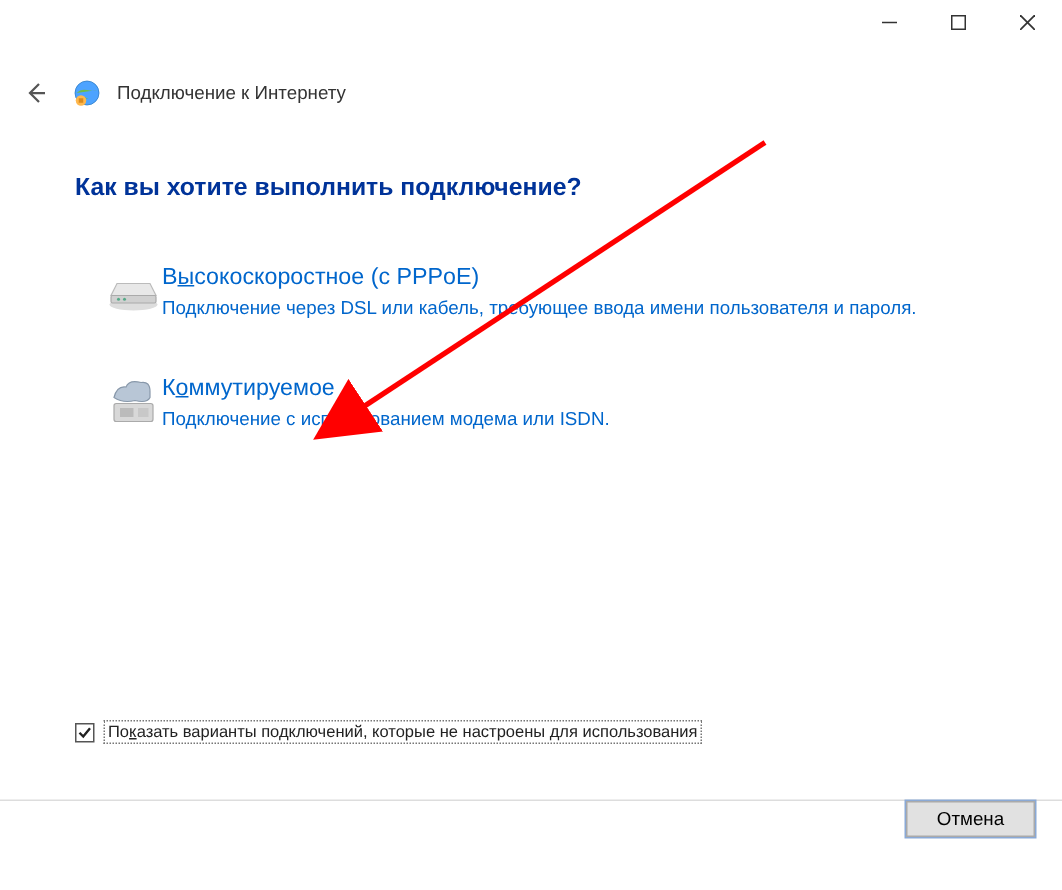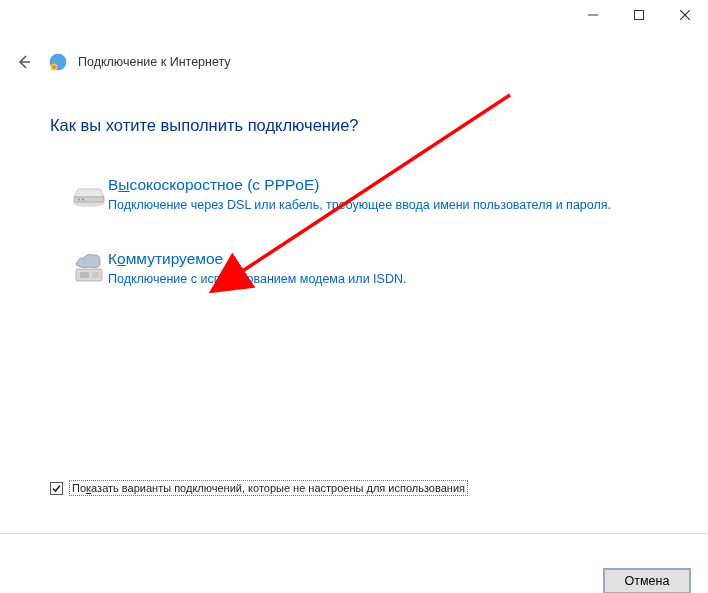--- a/index.html
+++ b/index.html
@@ -57,21 +57,21 @@
       font-size: 12.5px;
       color: #333;
     }
     
     .content {
       padding: 30px 50px 0 50px;
     }
     .question {
       color: #003399;
       font-size: 16.5px;
-      font-weight: 400;
+      font-weight: 700;
       margin-bottom: 40px;
     }
     .options {
       margin-left: 20px;
     }
     .option {
       display: flex;
       align-items: flex-start;
       margin-bottom: 34px;
       cursor: pointer;
@@ -132,21 +132,21 @@
       height: 1px;
       background: #ddd;
     }
     .footer {
       position: absolute;
       left: 0; right: 0;
       bottom: 0;
       height: 59px;
       display: flex;
       justify-content: flex-end;
-      align-items: flex-end;
+      align-items: flex-start;
       padding-right: 18px;
     }
     .btn {
       min-width: 86px;
       height: 24px;
       border: 1px solid #aaa;
       background: #e1e1e1;
       font-size: 12.5px;
       font-family: inherit;
       cursor: pointer;

